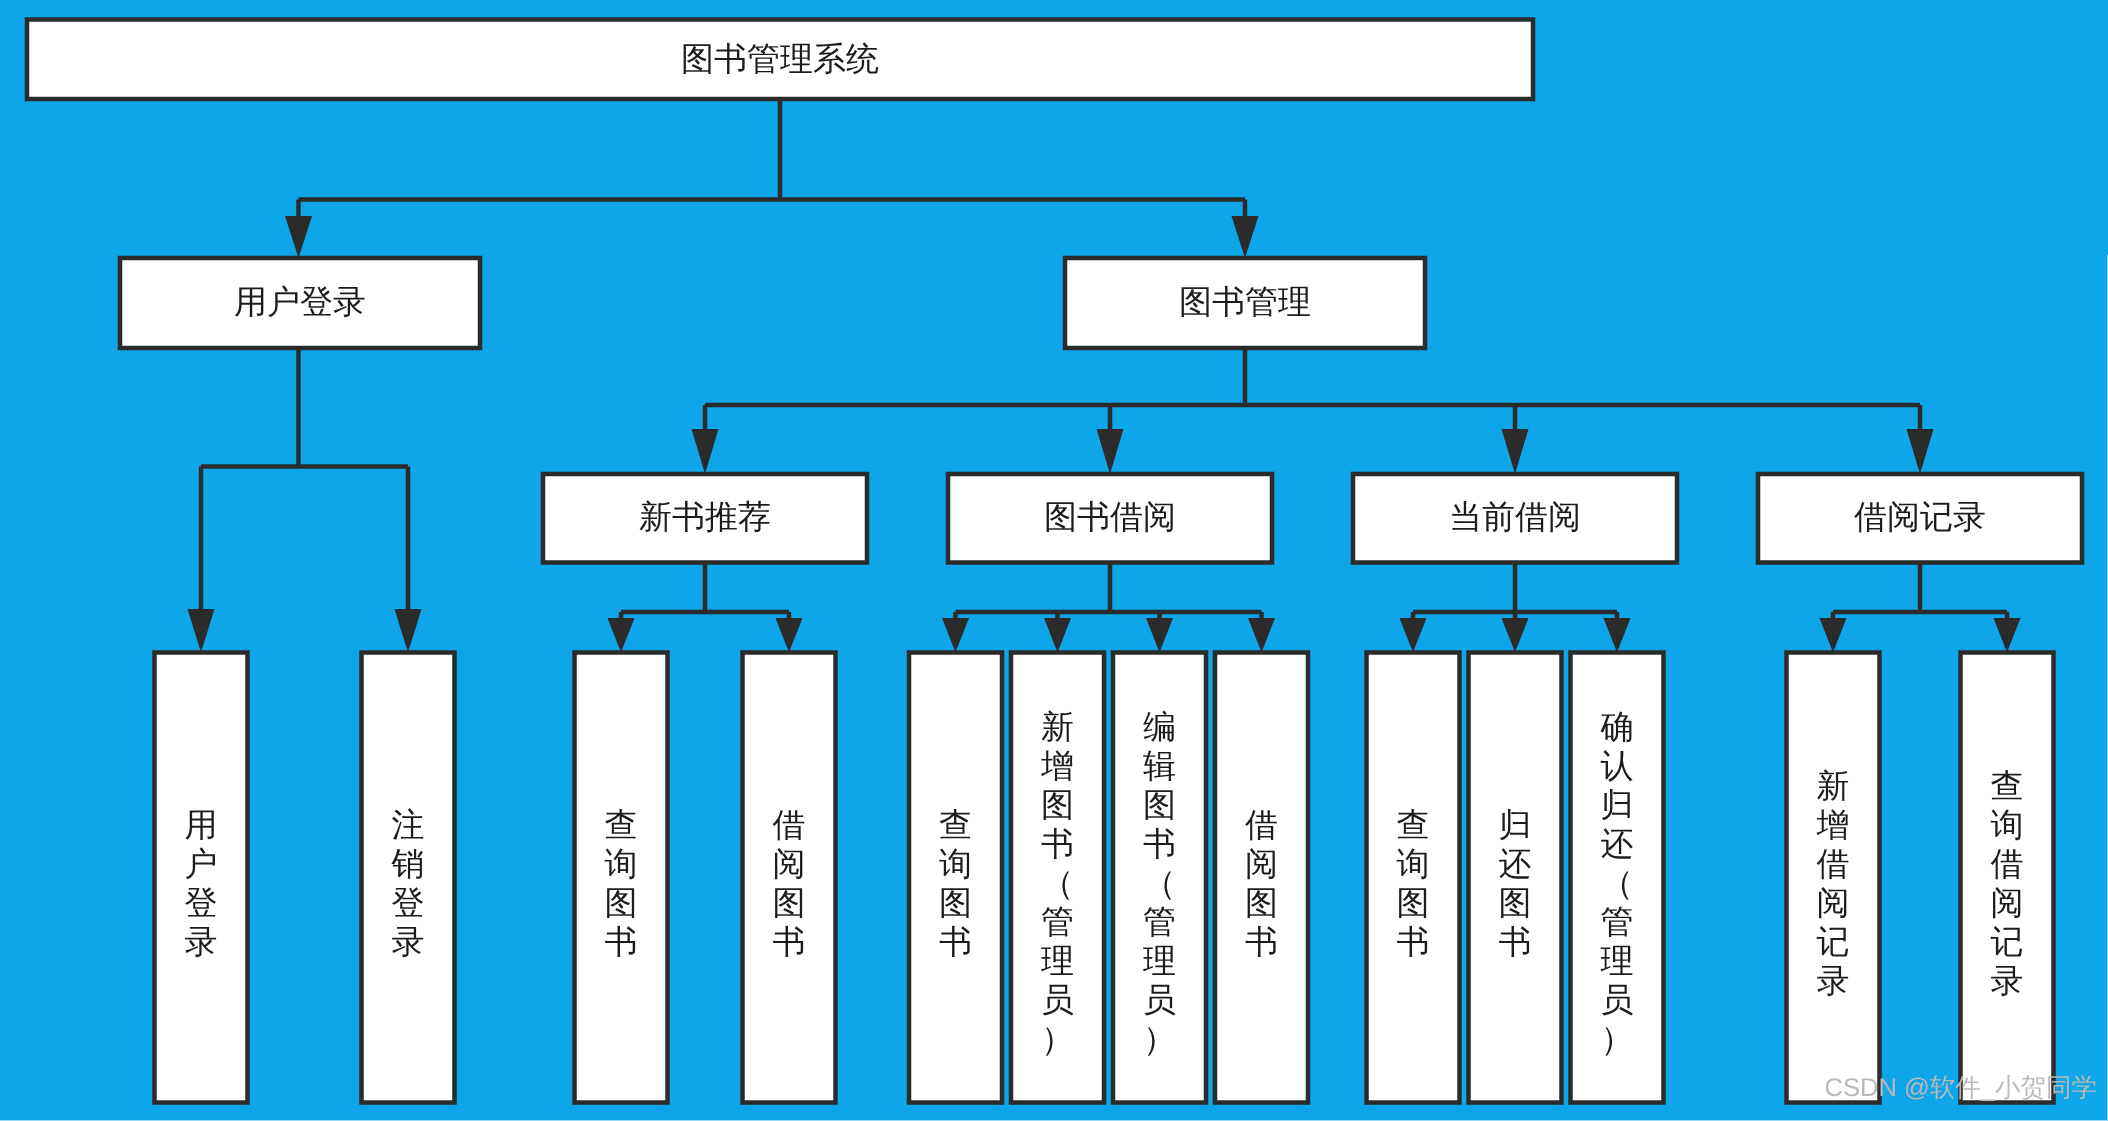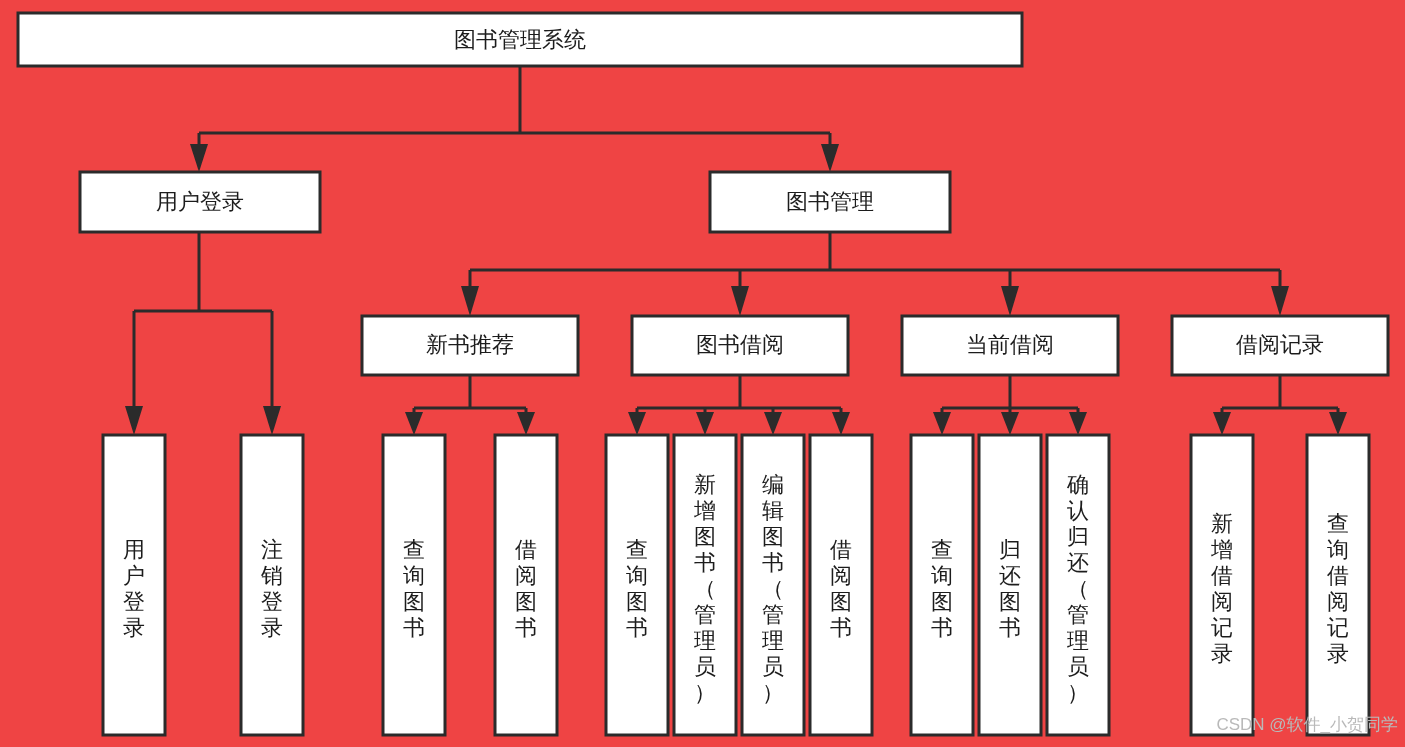--- a/index.html
+++ b/index.html
@@ -8,21 +8,21 @@
     padding: 0;
     background: #ffffff;
   }
   body {
     font-family: "Liberation Sans", "DejaVu Sans", sans-serif;
   }
   #diagram-root {
     position: relative;
     width: 1405px;
     height: 747px;
-    background: #ef4444;
+    background: #0ea5e9;
     overflow: hidden;
   }
   svg.diagram-canvas {
     position: absolute;
     left: 0;
     top: 0;
     width: 1405px;
     height: 747px;
     display: block;
   }

